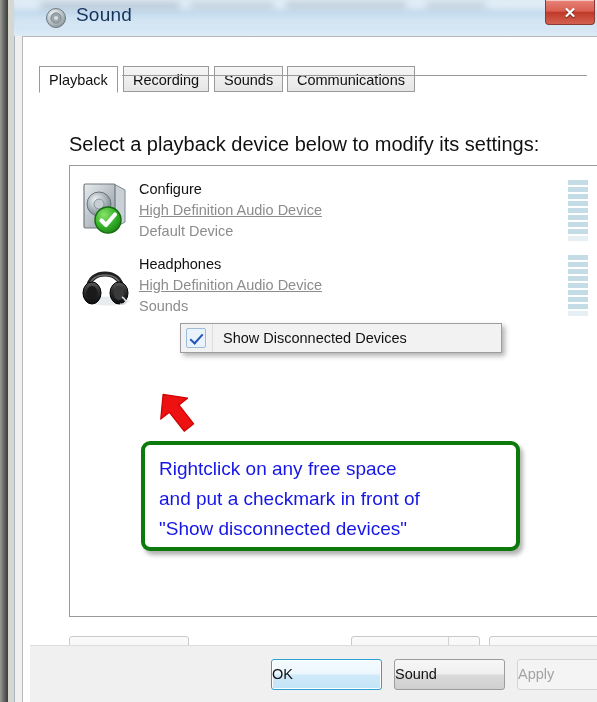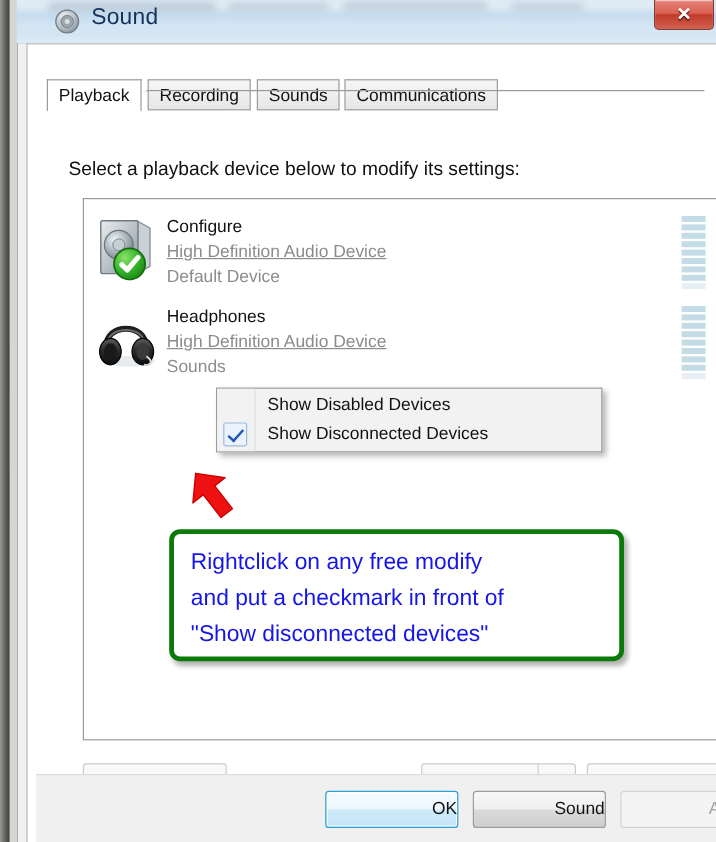--- a/index.html
+++ b/index.html
@@ -138,22 +138,22 @@
     background: #9a9a9a;
   }
   #tab-underline-white {
     position:absolute;
     top: 38px; height: 1px; background: #fff;
   }
 
   
   #instruction {
     position: absolute;
-    left: 34px; top: 96px;
-    font-size: 16px;
+    left: 46px; top: 96px;
+    font-size: 20px;
     color: #111;
   }
 
   #device-list {
     position: absolute;
     left: 46px; top: 128px;
     width: 537px; height: 452px;
     box-sizing: border-box;
     background: #ffffff;
     border: 1px solid #9a9a9a;
@@ -311,21 +311,21 @@
     background: #f0f0f0;
     border-top: 1px solid #dcdcdc;
   }
   .fbtn {
     position: absolute;
     top: 13px;
     width: 111px; height: 31px;
     box-sizing: border-box;
     border-radius: 3px;
     font-size: 14.5px;
-    text-align: right;
+    text-align: left;
     line-height: 29px;
     cursor: pointer;
     white-space: nowrap;
   }
   #btn-ok {
     left: 241px;
     border: 1px solid #2c9fd4;
     background: linear-gradient(180deg,#f4fbff 0%, #ecf7fd 48%, #cfeaf9 52%, #c3e4f7 100%);
     color: #111;
     box-shadow: inset 0 0 0 1px #ffffff;
@@ -499,31 +499,28 @@
       <div class="fbtn" id="btn-cancel">Sound</div>
       <div class="fbtn" id="btn-apply">Apply</div>
     </div>
 
   </div>
 </div>
 
 <div id="context-menu">
   <div class="gutter"></div>
   <div class="menu-item">
-    <span>Show Disabled Devices</span>
-  </div>
-  <div class="menu-item">
     <span class="menu-check"></span>
     <span>Show Disconnected Devices</span>
   </div>
 </div>
 
 <svg id="red-arrow" viewBox="0 0 52 46">
   <g transform="rotate(-38 26 23)">
     <path d="M20 44 L20 20 L9 20 L26 2 L43 20 L32 20 L32 44 Z" fill="#ee1111" stroke="#cc0000" stroke-width="1.2" stroke-linejoin="round"></path>
   </g>
 </svg>
 
 <div id="callout">
-  <div class="line">Rightclick on any free modify</div>
+  <div class="line">Rightclick on any free space</div>
   <div class="line">and put a checkmark in front of</div>
   <div class="line">"Show disconnected devices"</div>
 </div>
 
 </body></html>

